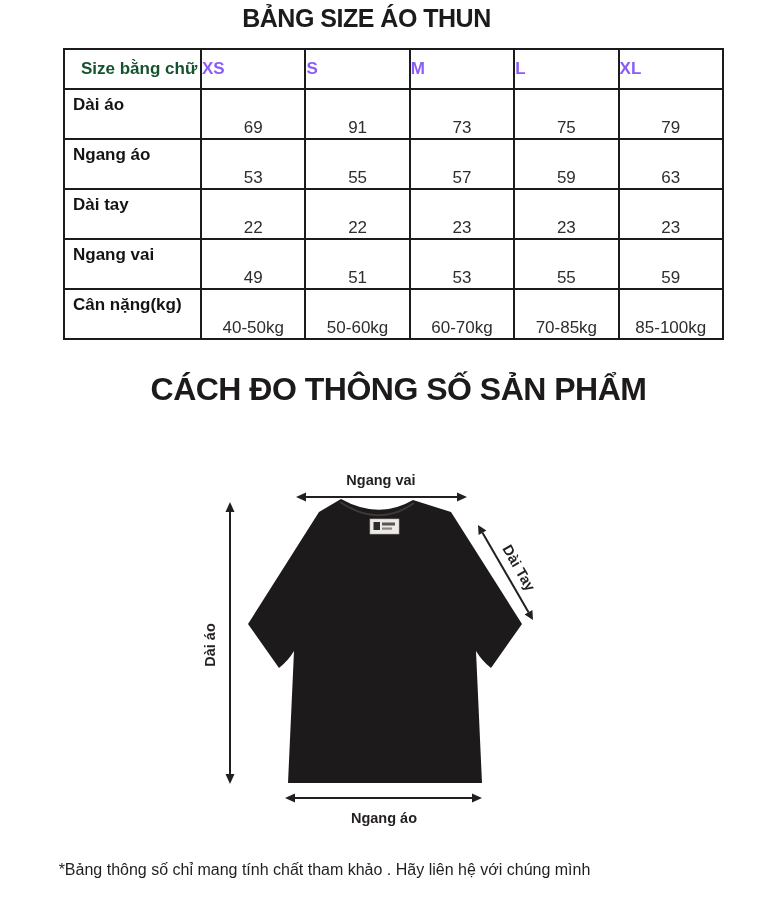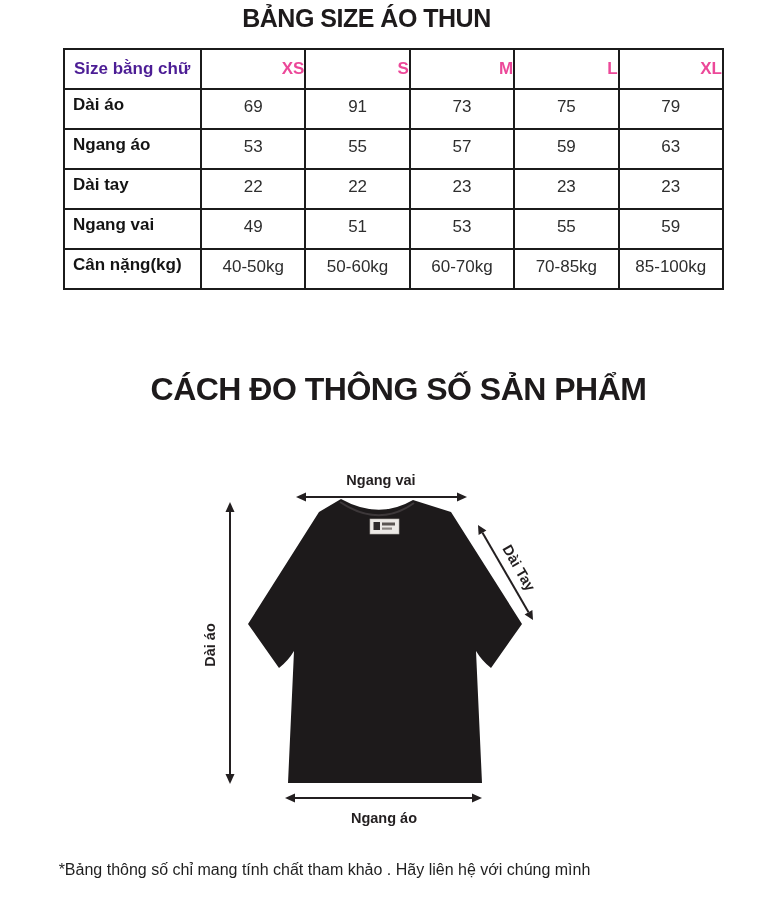--- a/index.html
+++ b/index.html
@@ -12,24 +12,24 @@
     font-size:25px;font-weight:700;letter-spacing:-0.5px;color:#1d1a1b;
   }
   .size-table{
     position:absolute;left:63px;top:48px;width:659px;
     border-collapse:collapse;table-layout:fixed;
   }
   .size-table th,.size-table td{
     border:2px solid #1b1b1b;height:40px;box-sizing:border-box;
     padding:0;margin:0;overflow:hidden;
   }
-  .size-table th.size-head{font-size:17px;font-weight:700;text-align:right;vertical-align:middle;color:#ec4899;}
-  .size-table th.label-head{font-size:17px;font-weight:700;text-align:left;vertical-align:middle;padding-left:9px;color:#4c1d95;}
+  .size-table th.size-head{font-size:17px;font-weight:700;text-align:left;vertical-align:middle;color:#8b5cf6;}
+  .size-table th.label-head{font-size:17px;font-weight:700;text-align:left;vertical-align:middle;padding-left:16px;color:#14532d;}
   .size-table td.row-label{font-size:17px;font-weight:700;text-align:left;vertical-align:top;padding:5px 0 0 8px;color:#141414;}
-  .size-table td.val{font-size:17px;font-weight:400;text-align:center;vertical-align:top;padding-top:7px;color:#2e2e2e;}
+  .size-table td.val{font-size:17px;font-weight:400;text-align:center;vertical-align:top;padding-top:28px;color:#2e2e2e;}
   .section-title{
     position:absolute;top:371px;left:8px;width:781px;margin:0;text-align:center;
     font-size:32px;font-weight:700;letter-spacing:-0.5px;color:#1d1a1b;
   }
   .diagram{position:absolute;left:183px;top:452px;width:442px;height:392px;}
   .diagram svg{display:block;}
   .diagram text{
     font-family:"Liberation Sans","DejaVu Sans",sans-serif;
     font-size:14.5px;font-weight:700;fill:#231f20;
   }

